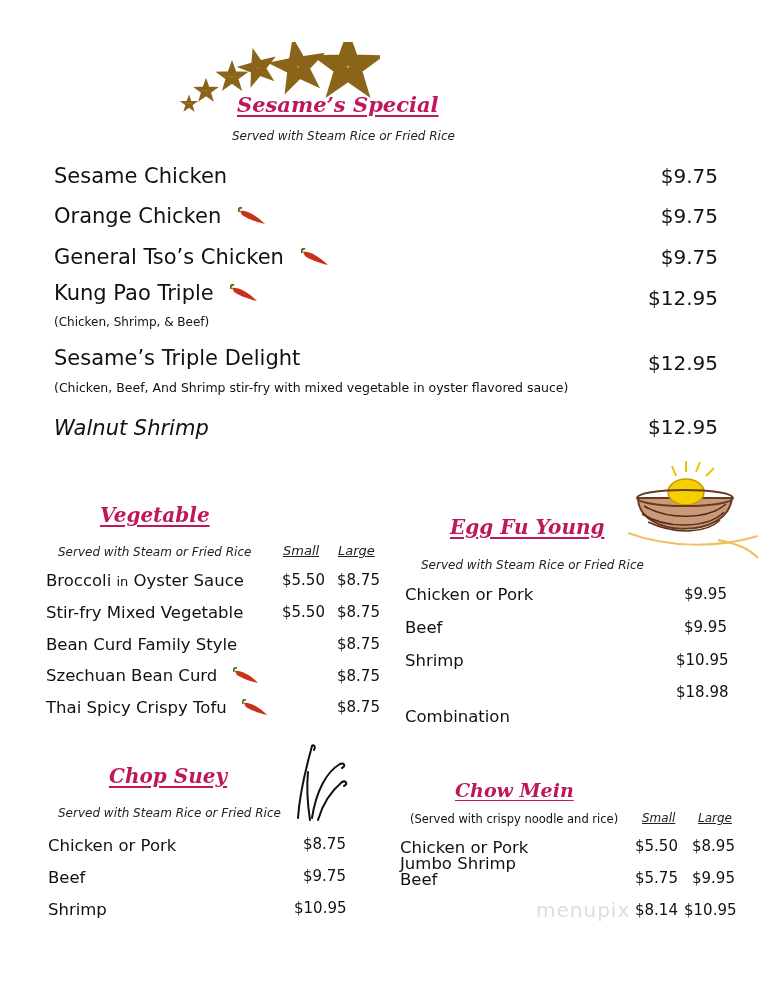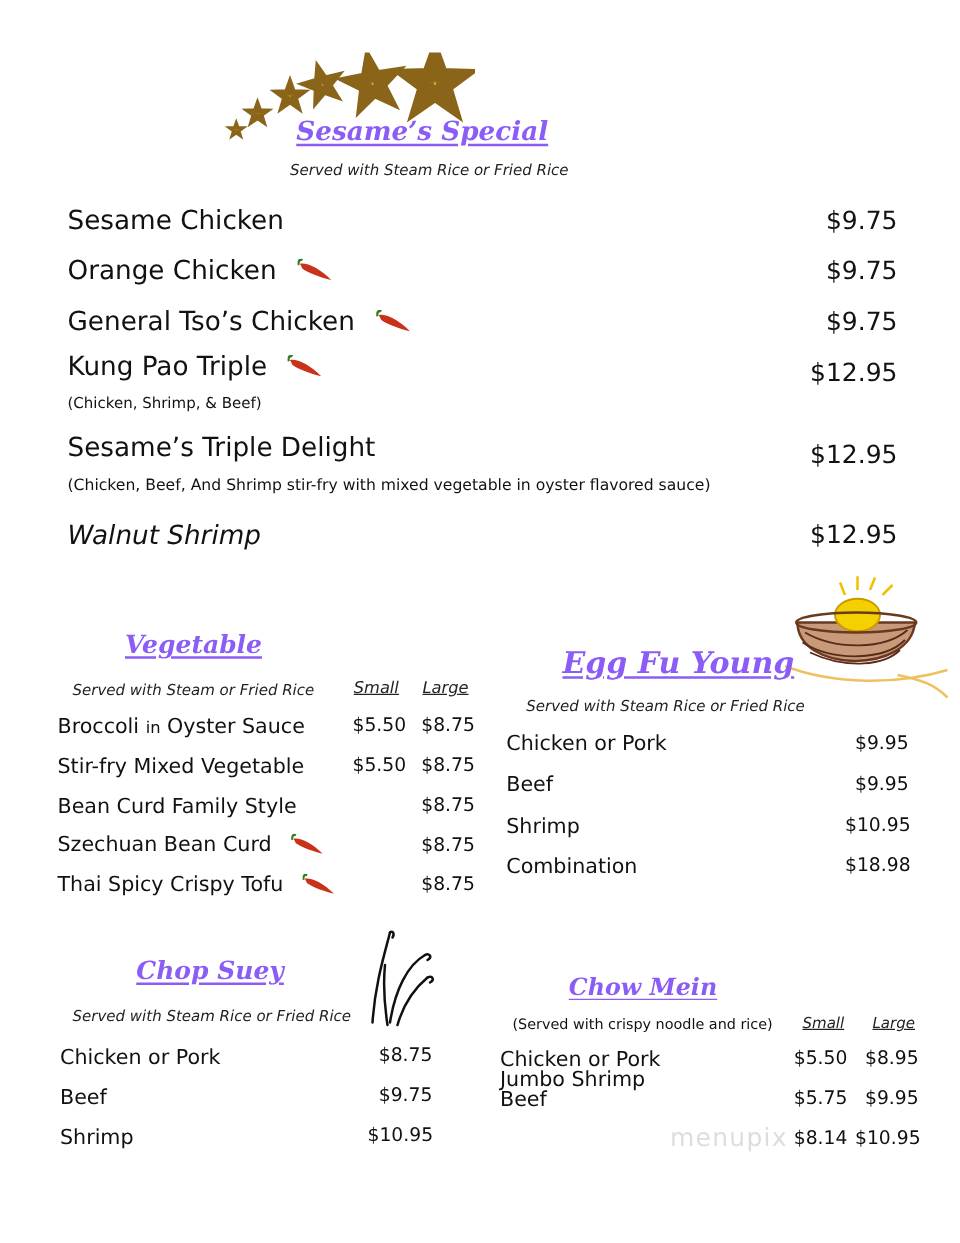--- a/index.html
+++ b/index.html
@@ -1,19 +1,19 @@
 <!DOCTYPE html>
 <html><head>
 <meta charset="utf-8">
 <style>
   * { box-sizing: border-box; margin: 0; padding: 0; }
   html, body { width: 768px; height: 994px; background: #ffffff; overflow: hidden; }
   body { position: relative; font-family: "DejaVu Sans", sans-serif; color: #111; }
   .abs { position: absolute; white-space: nowrap; }
-  .script { font-family: "DejaVu Serif", serif; font-style: italic; font-weight: bold; text-decoration: underline; text-underline-offset: 3px; color: #8b5cf6; }
+  .script { font-family: "DejaVu Serif", serif; font-style: italic; font-weight: bold; text-decoration: underline; text-underline-offset: 3px; color: #be185d; }
   .sub { font-style: italic; color: #222; }
   .price { text-align: right; }
   .pepper { display: inline-block; vertical-align: middle; margin-left: 10px; }
 </style>
 </head>
 <body>
 
 <svg class="abs" style="left:180px;top:42px;" width="200" height="72" viewBox="0 0 200 72">
   <defs>
     <linearGradient id="sg" x1="0" y1="0" x2="1" y2="1">
@@ -126,30 +126,30 @@
     <line x1="68" y1="14" x2="72" y2="4"></line>
     <line x1="78" y1="18" x2="86" y2="10"></line>
   </g>
   <path d="M10,40 C10,80 100,82 104,40 Z" fill="#c89a7a" stroke="#6a3a20" stroke-width="2"></path>
   <path d="M16,48 C40,62 80,62 98,46 M14,56 C40,72 80,70 96,54 M20,64 C50,78 80,74 92,62" stroke="#5a2a18" stroke-width="1.5" fill="none"></path>
   <ellipse cx="58" cy="34" rx="18" ry="13" fill="#f5d000" stroke="#c89a00" stroke-width="1.5"></ellipse>
   <ellipse cx="57" cy="40" rx="48" ry="8" fill="none" stroke="#6a3a20" stroke-width="2"></ellipse>
   <path d="M0,75 C40,90 90,90 130,78" stroke="#f0c060" stroke-width="2" fill="none"></path>
   <path d="M90,82 C110,86 120,90 130,100" stroke="#f0c060" stroke-width="2" fill="none"></path>
 </svg>
-<div class="abs script" style="left:450px;top:515px;font-size:24px;">Egg Fu Young</div>
+<div class="abs script" style="left:450px;top:515px;font-size:20px;">Egg Fu Young</div>
 <div class="abs sub" style="left:421px;top:558px;font-size:12px;">Served with Steam Rice or Fried Rice</div>
 
 <div class="abs" style="left:405px;top:585px;font-size:16.5px;">Chicken or Pork</div>
 <div class="abs" style="left:684px;top:585px;font-size:15px;">$9.95</div>
 <div class="abs" style="left:405px;top:618px;font-size:16.5px;">Beef</div>
 <div class="abs" style="left:684px;top:618px;font-size:15px;">$9.95</div>
 <div class="abs" style="left:405px;top:651px;font-size:16.5px;">Shrimp</div>
 <div class="abs" style="left:676px;top:651px;font-size:15px;">$10.95</div>
-<div class="abs" style="left:405px;top:683px;font-size:16.5px;text-align:right;">Combination</div>
+<div class="abs" style="left:405px;top:707px;font-size:16.5px;text-align:right;">Combination</div>
 <div class="abs" style="left:676px;top:683px;font-size:15px;">$18.98</div>
 
 <svg class="abs" style="left:290px;top:742px;" width="62" height="80" viewBox="0 0 62 80">
   <g stroke="#111" stroke-width="2" fill="none" stroke-linecap="round">
     <path d="M22,4 C18,20 10,45 8,76"></path>
     <path d="M22,4 C24,2 26,5 24,8"></path>
     <path d="M18,30 C16,50 18,65 20,78"></path>
     <path d="M50,22 C36,30 26,50 22,76"></path>
     <path d="M50,22 C54,20 56,24 52,26"></path>
     <path d="M52,40 C40,50 32,64 28,78"></path>

